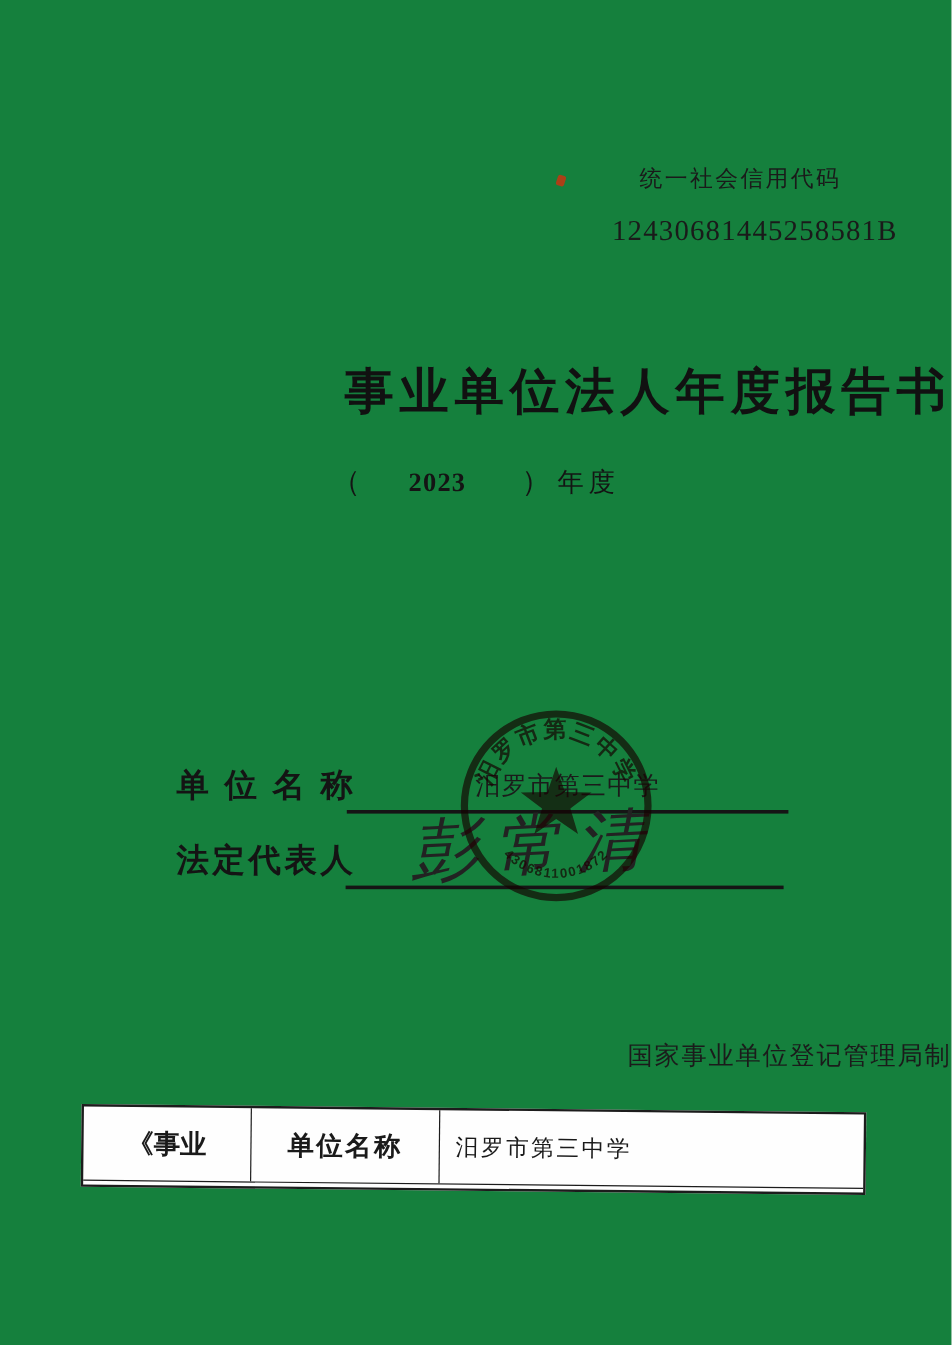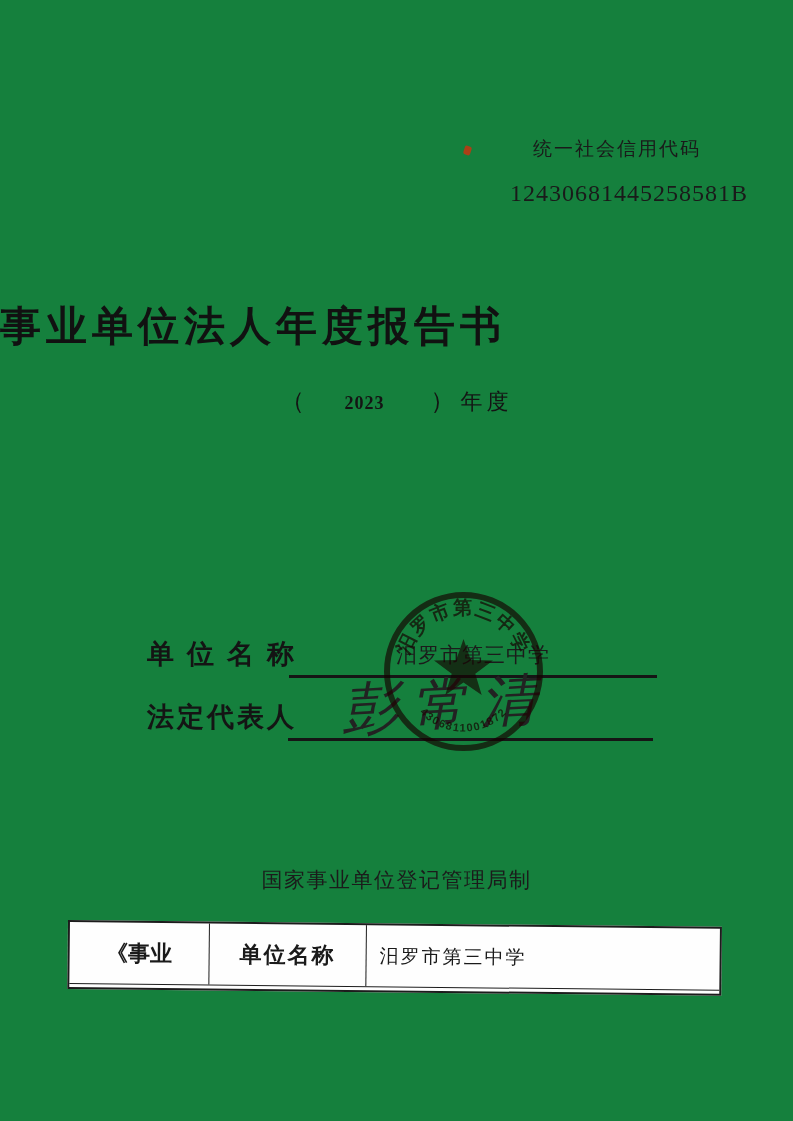--- a/index.html
+++ b/index.html
@@ -11,29 +11,29 @@
   .abs{position:absolute;}
   .serif{font-family:"Liberation Serif","DejaVu Serif",serif;}
   .sans{font-family:"Liberation Sans","DejaVu Sans",sans-serif;}
 
   .credit-label{top:136px;left:533px;font-size:19px;letter-spacing:2px;}
   .credit-code{top:180px;left:510px;font-size:24px;font-weight:400;letter-spacing:1px;}
 
   .ink-speck{top:146px;left:464px;width:7px;height:9px;background:#c53511;
     border-radius:2px;transform:rotate(18deg);opacity:.85;}
 
-  .report-title{top:299px;left:0;width:100%;text-align:left;
+  .report-title{top:299px;left:0;width:100%;text-align:right;
     font-size:41px;font-weight:700;letter-spacing:5px;color:#111;}
 
   .year-line{top:385px;left:0;width:100%;display:flex;justify-content:center;
     align-items:baseline;font-size:22px;color:#141414;}
   .year-line .paren{font-size:24px;}
   .year-line .gap-a{display:inline-block;width:40px;}
   .year-line .gap-b{display:inline-block;width:46px;}
-  .year-line .year{font-weight:700;font-size:18px;letter-spacing:1px;text-align:center;}
+  .year-line .year{font-weight:700;font-size:22px;letter-spacing:1px;text-align:center;}
   .year-line .suffix{margin-left:6px;letter-spacing:4px;}
 
   .field-label{left:147px;font-weight:700;font-size:27px;color:#141414;
     font-family:"Liberation Sans","DejaVu Sans",sans-serif;white-space:nowrap;}
   .label-unit{top:636px;letter-spacing:13px;}
   .label-rep{top:699px;letter-spacing:3px;}
 
   .fill-line{height:3px;background:#151515;z-index:1;}
   .line-1{top:675px;left:289px;width:368px;}
   .line-2{top:738px;left:288px;width:365px;}
@@ -41,21 +41,21 @@
   .unit-name-value{top:641px;left:388px;width:170px;text-align:center;
     font-size:21px;letter-spacing:1px;color:#1b1b1b;z-index:2;}
 
   .signature{top:667px;left:342px;font-size:56px;font-style:italic;
     letter-spacing:13px;color:#222;transform:rotate(-3deg);z-index:3;
     white-space:nowrap;}
 
   .seal{top:589px;left:381px;width:165px;height:165px;z-index:4;
     mix-blend-mode:multiply;opacity:.93;}
 
-  .footer-issuer{top:866px;left:0;width:100%;text-align:center;
+  .footer-issuer{top:866px;left:0;width:100%;text-align:right;
     font-size:21px;letter-spacing:1.5px;color:#1b1b1b;}
 
   .bottom-table{top:920px;left:68px;width:654px;height:69px;
     border:2.5px solid #1c1c1c;box-sizing:border-box;background:#fefefe;
     transform:rotate(0.6deg);transform-origin:left top;}
   .table-row{display:flex;height:61px;border-bottom:1.5px solid #1c1c1c;}
   .cell{display:flex;align-items:center;box-sizing:border-box;}
   .cell-1{width:140px;justify-content:center;border-right:1.5px solid #1c1c1c;
     font-weight:700;font-size:22px;
     font-family:"Liberation Sans","DejaVu Sans",sans-serif;}

